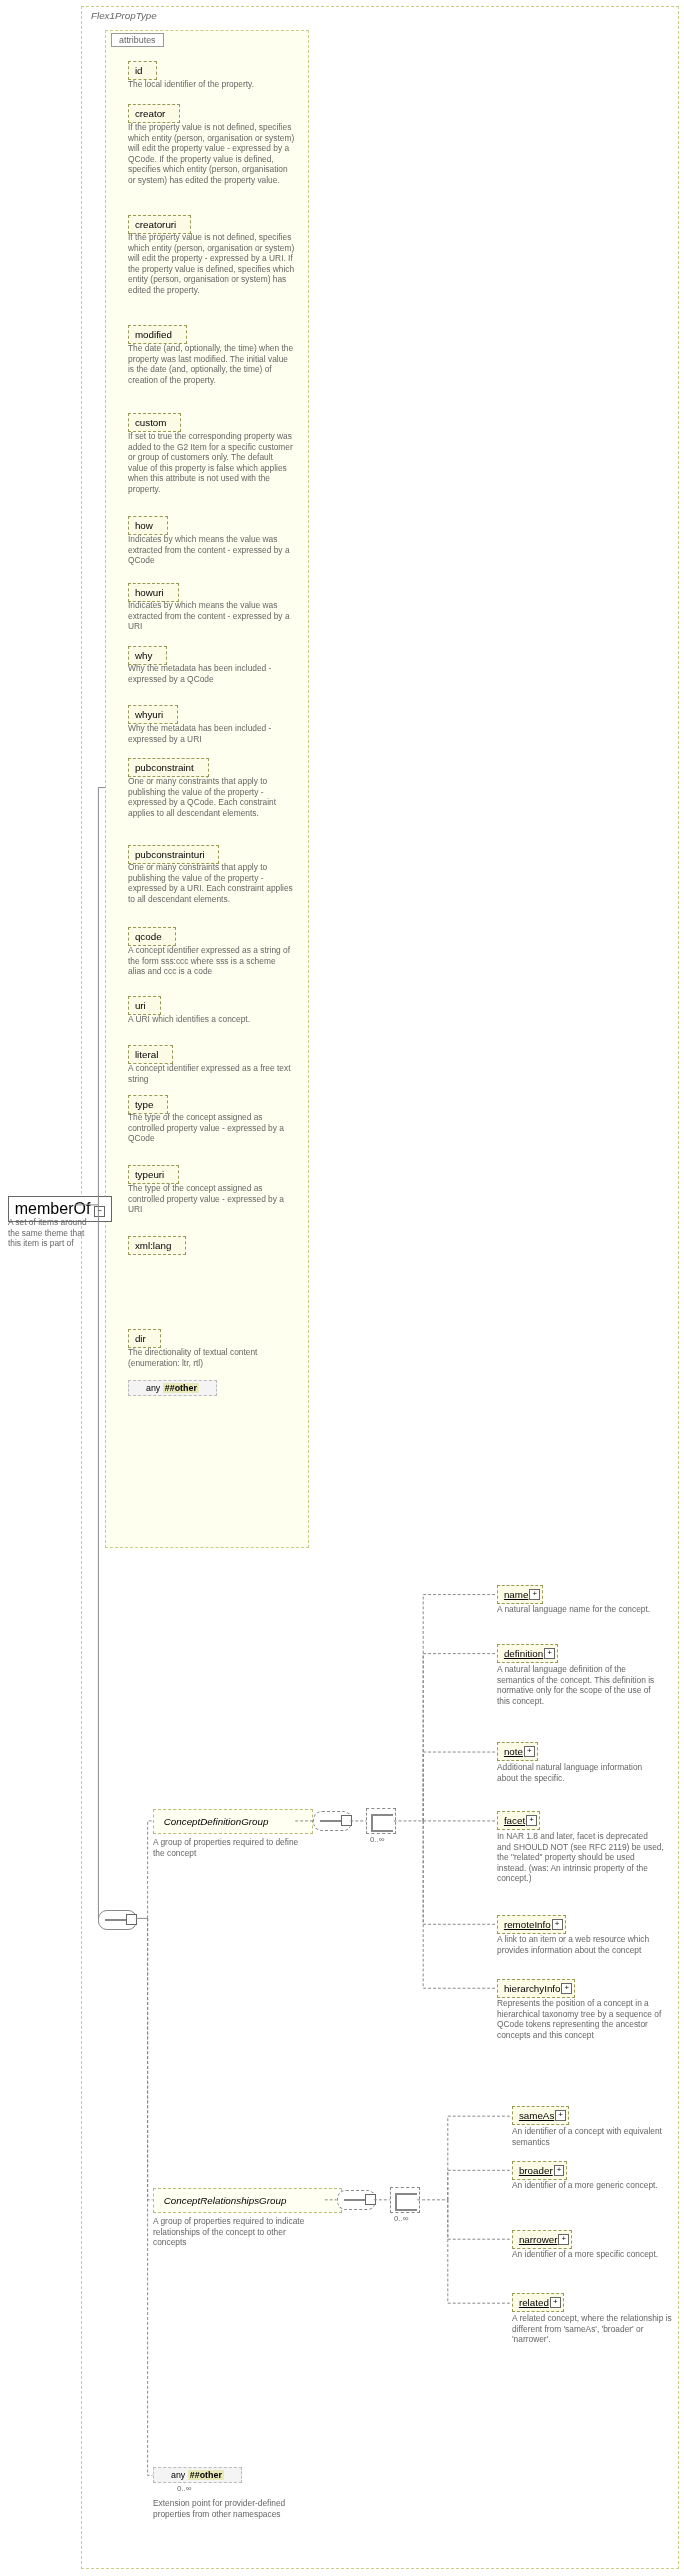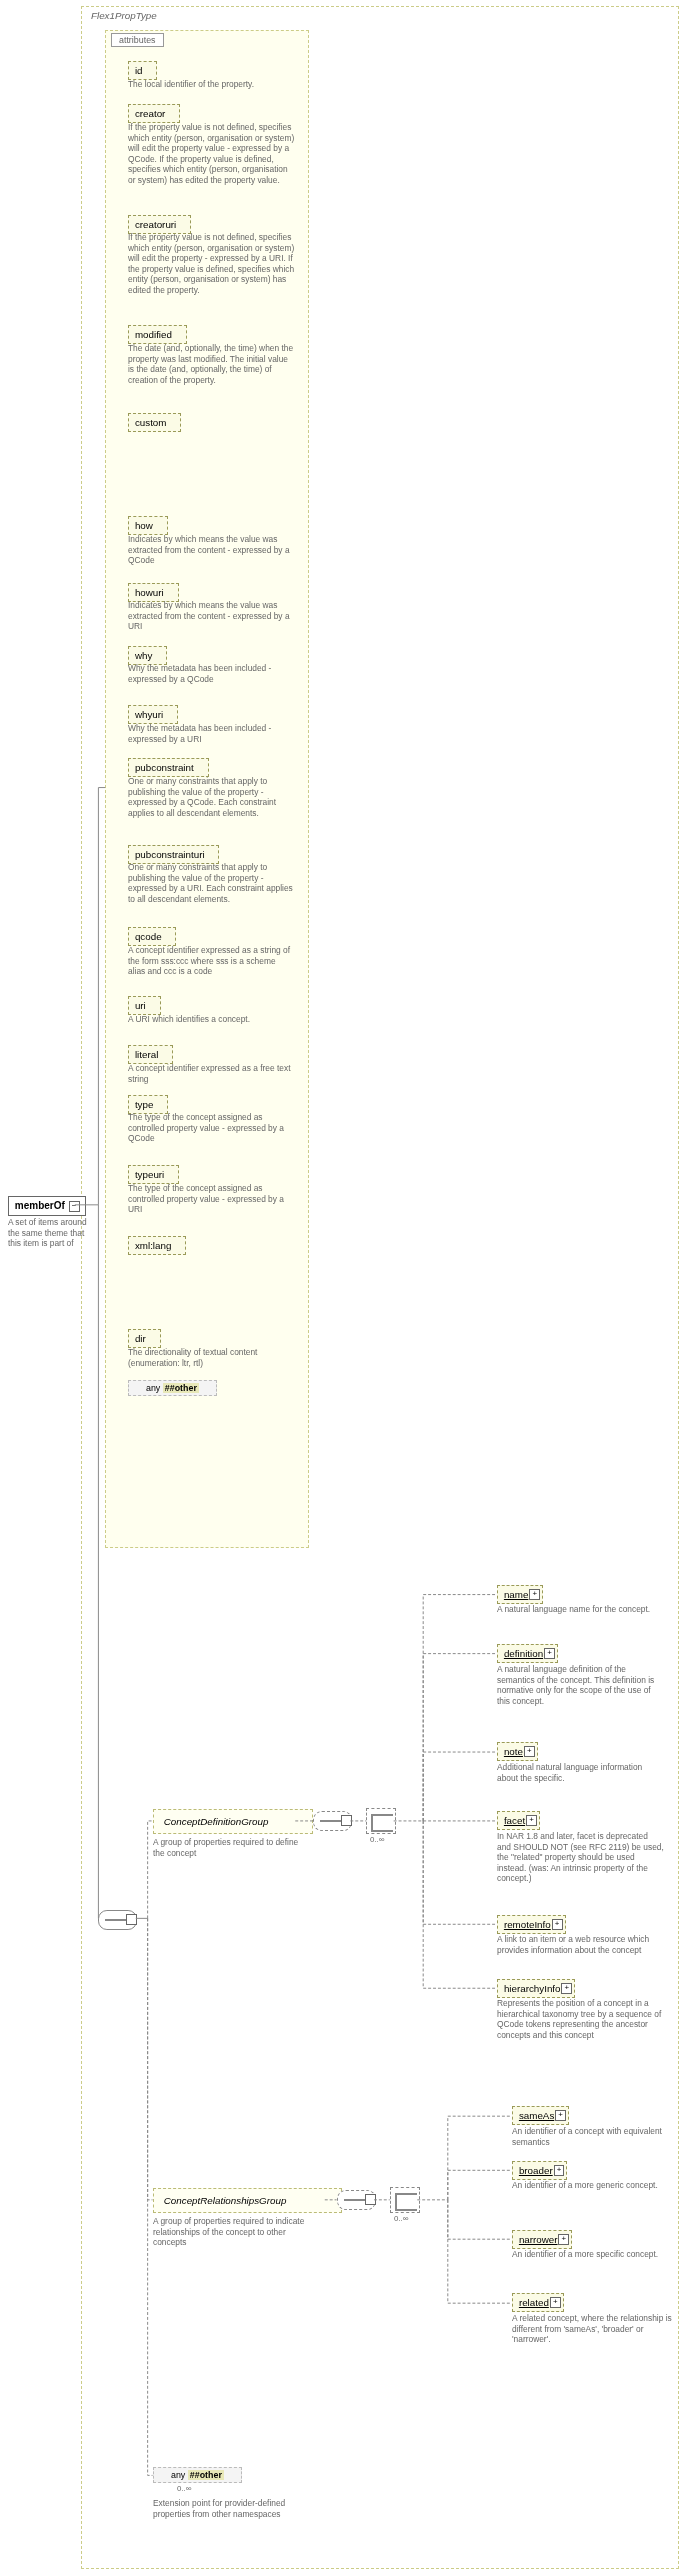--- a/index.html
+++ b/index.html
@@ -1,21 +1,21 @@
 <!DOCTYPE html>
 <html><head>
 <meta charset="utf-8">
 <style>
   html,body{margin:0;padding:0;background:#fff;font-family:Verdana,Arial,sans-serif;font-size:8.9px;color:#000}
   .canvas{position:relative;width:544px;height:2576px}
   svg.wires{position:absolute;left:0;top:0;pointer-events:none}
 
   
   .el-box{position:absolute;border:1px solid #666;background:#fff;padding:3px 5.9px 3px 5.9px}
-  .el-box .label{font-weight:bold;font-size:10px}
+  .el-box .label{font-weight:normal;font-size:16px}
   .plus{display:inline-block;width:8.9px;height:8.9px;border:1px solid #666;margin-left:3.9px;font-size:7.9px;line-height:7.9px;text-align:center;vertical-align:middle;background:#fff}
 
   
   .opt-box{position:absolute;border:1px dashed #9a9a58;background:#fbfbe6;padding:3px 13.8px 3px 5.9px}
   .opt-box .label{font-size:9.8px}
   .opt-box .plus{position:absolute;right:2px;top:3px}
   .opt-box.ul .label{text-decoration:underline}
 
   
   .grp-box{position:absolute;border:1px dashed #bbbb77;background:#fffff2;padding:5.9px 9.8px 5.9px 9.8px;text-align:left;font-style:italic;font-size:9.8px}
@@ -80,20 +80,21 @@
   <div class="opt-box" style="left:128px;top:104px"><span class="label">creator</span></div>
   <div class="doc" style="left:128px;top:122px">If the property value is not defined, specifies which entity (person, organisation or system) will edit the property value - expressed by a QCode. If the property value is defined, specifies which entity (person, organisation or system) has edited the property value.</div>
 
   <div class="opt-box" style="left:128px;top:215px"><span class="label">creatoruri</span></div>
   <div class="doc" style="left:128px;top:232px">If the property value is not defined, specifies which entity (person, organisation or system) will edit the property - expressed by a URI. If the property value is defined, specifies which entity (person, organisation or system) has edited the property.</div>
 
   <div class="opt-box" style="left:128px;top:325px"><span class="label">modified</span></div>
   <div class="doc" style="left:128px;top:343px">The date (and, optionally, the time) when the property was last modified. The initial value is the date (and, optionally, the time) of creation of the property.</div>
 
   <div class="opt-box" style="left:128px;top:413px"><span class="label">custom</span></div>
+  <div class="doc" style="left:128px;top:431px">If set to true the corresponding property was added to the G2 Item for a specific customer or group of customers only. The default value of this property is false which applies when this attribute is not used with the property.</div>
 
   <div class="opt-box" style="left:128px;top:516px"><span class="label">how</span></div>
   <div class="doc" style="left:128px;top:534px">Indicates by which means the value was extracted from the content - expressed by a QCode</div>
 
   <div class="opt-box" style="left:128px;top:583px"><span class="label">howuri</span></div>
   <div class="doc" style="left:128px;top:600px">Indicates by which means the value was extracted from the content - expressed by a URI</div>
 
   <div class="opt-box" style="left:128px;top:646px"><span class="label">why</span></div>
   <div class="doc" style="left:128px;top:663px">Why the metadata has been included - expressed by a QCode</div>
 

